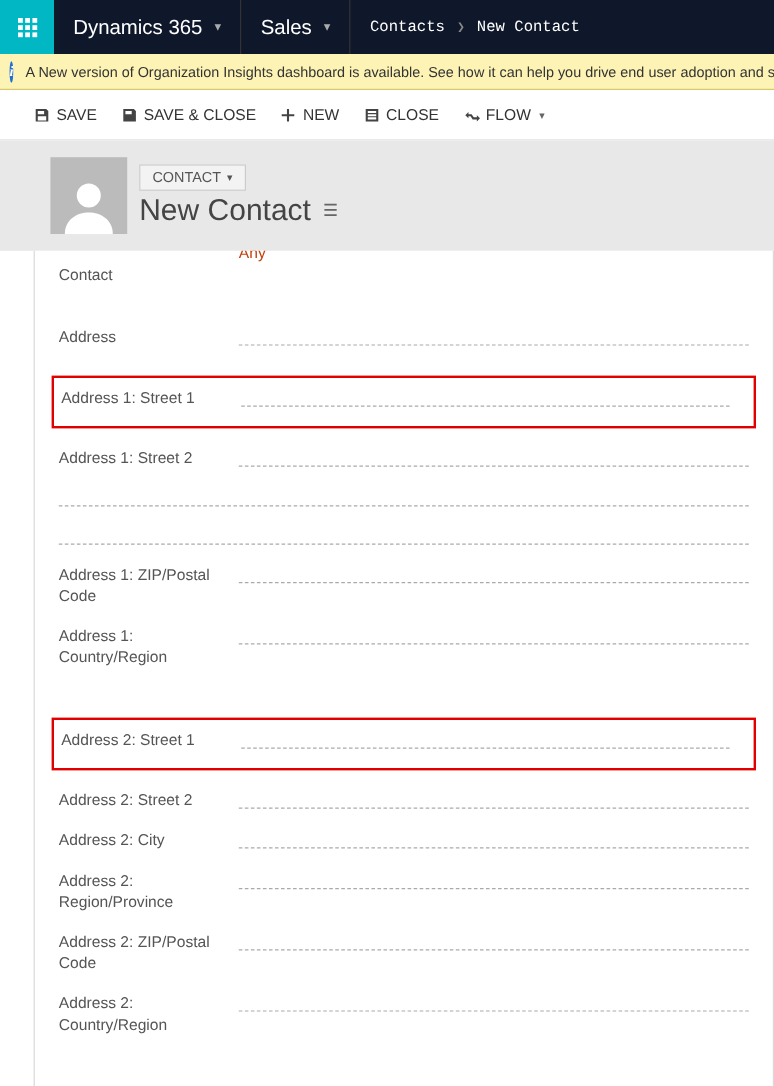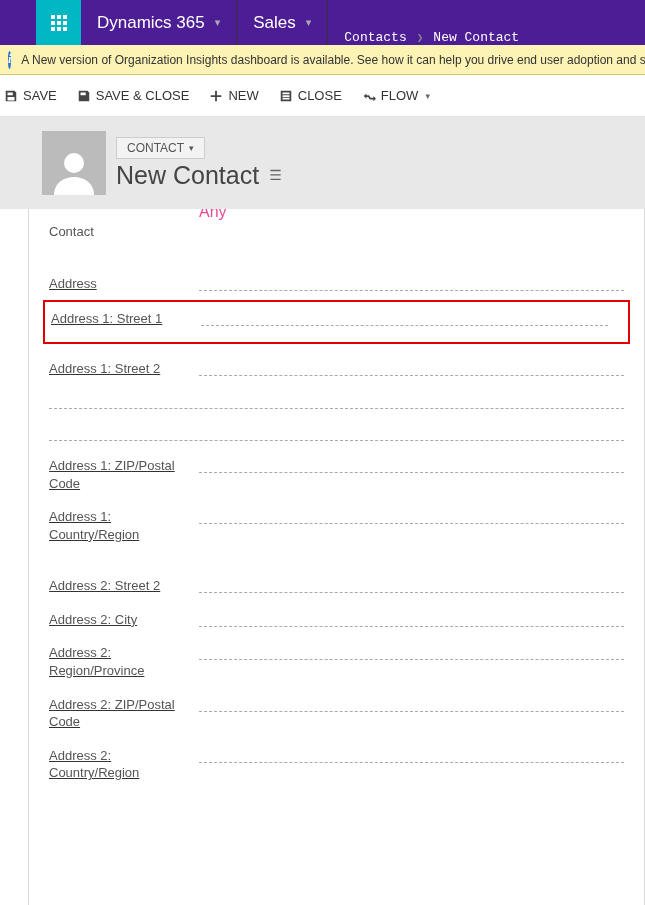--- a/index.html
+++ b/index.html
@@ -1,57 +1,57 @@
 <!DOCTYPE html>
 <html><head>
 <meta charset="utf-8">
 <style>
   * { box-sizing: border-box; margin: 0; padding: 0; }
   body { font-family: "Segoe UI", Arial, sans-serif; font-size: 13px; color: #333; background: #fff; width: 645px; height: 905px; overflow: hidden; }
 
   
-  .topbar { background: #4c1d95; color: #fff; height: 45px; display: flex; align-items: flex-end; padding-left: 36px; }
+  .topbar { background: #0f172a; color: #fff; height: 45px; display: flex; align-items: center; }
   .waffle { width: 45px; height: 45px; background: #00B7C3; display: flex; align-items: center; justify-content: center; }
   .waffle-grid { display: grid; grid-template-columns: repeat(3, 4px); grid-template-rows: repeat(3, 4px); gap: 2px; }
   .waffle-grid span { background: #fff; width: 4px; height: 4px; }
   .topbar-seg { height: 45px; display: flex; align-items: center; padding: 0 16px; border-right: 1px solid #333; font-size: 17px; font-weight: 400; cursor: pointer; }
   .topbar-seg .chev { margin-left: 10px; font-size: 11px; color: #aaa; }
   .breadcrumb { display: flex; align-items: center; padding: 0 16px; font-size: 13px; font-family: Liberation Mono, monospace; }
   .breadcrumb .sep { margin: 0 10px; color: #888; font-size: 11px; }
   .breadcrumb a { color: #fff; text-decoration: none; }
 
   
   .notifybar { background: #fdf3b5; border-bottom: 1px solid #d8c86a; height: 30px; display: flex; align-items: center; padding: 0 8px; font-size: 12px; color: #333; overflow: hidden; white-space: nowrap; }
   .notifybar .info-icon { width: 18px; height: 18px; border-radius: 50%; background: #1f6fd0; color: #fff; display: flex; align-items: center; justify-content: center; font-weight: bold; font-size: 12px; margin-right: 10px; font-style: italic; font-family: Georgia, serif; }
 
   
-  .cmdbar { height: 42px; display: flex; padding: 0 2px; gap: 16px; border-bottom: 1px solid #e5e5e5; background: #fff; }
+  .cmdbar { height: 42px; display: flex; padding: 0 26px; gap: 16px; border-bottom: 1px solid #e5e5e5; background: #fff; }
   .cmdbtn { display: flex; align-items: center; gap: 5px; font-size: 13px; color: #333; cursor: pointer; background: none; border: none; padding: 4px 2px; }
   .cmdbtn svg { width: 14px; height: 14px; fill: #444; }
   .cmdbtn .caret { font-size: 9px; color: #666; margin-left: 2px; }
 
   
   .header-area { background: #e8e8e8; padding: 14px 14px 14px 42px; display: flex; align-items: center; gap: 10px; }
   .avatar { width: 64px; height: 64px; background: #bbb; display: flex; align-items: flex-end; justify-content: center; overflow: hidden; }
   .avatar svg { width: 48px; height: 48px; fill: #fff; }
   .header-right { display: flex; flex-direction: column; }
   .entity-label { background: #f3f3f3; border: 1px solid #ccc; padding: 3px 10px; font-size: 12px; color: #555; display: inline-flex; align-items: center; gap: 5px; cursor: pointer; width: fit-content; margin-bottom: 2px; }
   .entity-label .caret { font-size: 9px; }
   .record-title { font-size: 25px; font-weight: 300; color: #444; display: flex; align-items: center; gap: 10px; }
   .record-title .listicon { font-size: 14px; color: #666; cursor: pointer; }
 
   
   .form-wrap { padding: 0 0 0 28px; }
   .form-body { background: #fff; border: 1px solid #d9d9d9; border-top: none; padding: 0 20px 20px 20px; height: 700px; overflow: hidden; }
-  .form-row { display: flex; align-items: flex-start; padding: 14px 0 0 0; text-decoration: underline; }
+  .form-row { display: flex; align-items: flex-start; padding: 14px 0 0 0; }
   .row-label { width: 150px; flex-shrink: 0; font-size: 13px; color: #555; line-height: 1.35; padding-top: 2px; }
   .row-input { flex: 1; border: none; border-bottom: 1.5px dashed #aaa; height: 18px; background: transparent; font-size: 13px; outline: none; min-width: 0; }
-  .row-hl { border: 2px solid #e00000; margin: 8px -6px 0 -6px; padding: 6px 20px 14px 6px; }
+  .row-hl { border: 2px solid #e00000; margin: 24px -6px 0 -6px; padding: 6px 20px 14px 6px; }
   .partial-contact-row { display: flex; align-items: flex-start; padding-top: 0; }
-  .partial-any { color: #ec4899; font-size: 16px; margin-left: 150px; margin-top: -6px; }
+  .partial-any { color: #c2410c; font-size: 13px; margin-left: 150px; margin-top: -6px; }
   .spacer { height: 18px; }
 </style>
 </head>
 <body>
 
 <div class="topbar">
   <div class="waffle">
     <div class="waffle-grid">
       <span></span>
         <span></span>
@@ -168,20 +168,24 @@
         </div>
         <div class="form-row">
           <div class="row-label">Address 1: ZIP/Postal Code</div>
           <input class="row-input" type="text" style="">
         </div>
         <div class="form-row">
           <div class="row-label">Address 1: Country/Region</div>
           <input class="row-input" type="text" style="">
         </div>
         <div class="spacer"></div>
+        <div class="form-row row-hl">
+          <div class="row-label">Address 2: Street 1</div>
+          <input class="row-input" type="text" style="">
+        </div>
         <div class="form-row">
           <div class="row-label">Address 2: Street 2</div>
           <input class="row-input" type="text" style="">
         </div>
         <div class="form-row">
           <div class="row-label">Address 2: City</div>
           <input class="row-input" type="text" style="">
         </div>
         <div class="form-row">
           <div class="row-label">Address 2: Region/Province</div>

